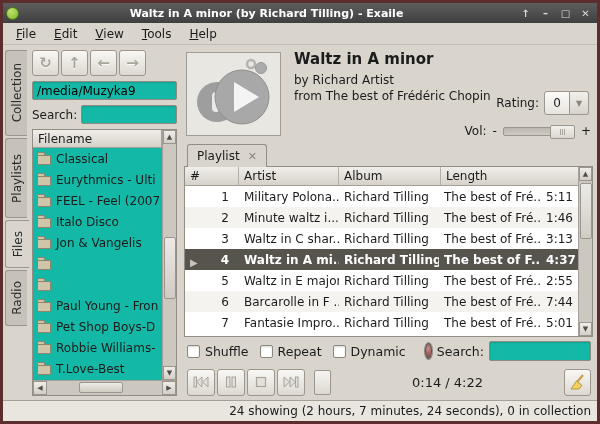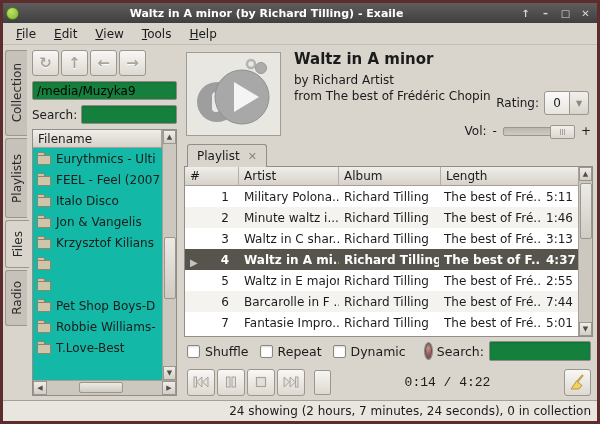--- a/index.html
+++ b/index.html
@@ -26,21 +26,21 @@
   .side-tabs { width:24px; display:flex; flex-direction:column; gap:2px; padding-top:2px; }
   .vtab { width:22px; background:#c6c2ba; border:1px solid #9b978f; border-right:none; border-radius:3px 0 0 3px; display:flex; align-items:center; justify-content:center; color:#2a2a2a; }
   .vtab.active { background:#d9d5cd; width:24px; margin-right:-2px; z-index:2; }
   .vtab span { writing-mode:vertical-rl; transform:rotate(180deg); font-size:12px; white-space:nowrap; }
 
   
   .files-panel { width:150px; display:flex; flex-direction:column; padding:2px 2px 2px 3px; }
   .nav-row { display:flex; gap:2px; margin-bottom:5px; }
   .btnface { background:linear-gradient(#f8f7f5,#ddd9d1); border:1px solid #9b978f; border-radius:3px; }
   .nav-btn { width:27px; height:26px; display:flex; align-items:center; justify-content:center; font-size:15px; font-weight:bold; color:#a9a59d; text-shadow:0 1px 0 #fbfaf8; }
-  .entry { background:#15803d; border:1px solid #8f8b83; border-radius:2px; font-family:"DejaVu Sans",sans-serif; font-size:12px; padding:1px 4px; box-shadow:inset 0 1px 2px rgba(0,0,0,.12); }
+  .entry { background:#14b8a6; border:1px solid #8f8b83; border-radius:2px; font-family:"DejaVu Sans",sans-serif; font-size:12px; padding:1px 4px; box-shadow:inset 0 1px 2px rgba(0,0,0,.12); }
   .path-entry { width:100%; height:19px; margin-bottom:5px; }
   .search-row { display:flex; align-items:center; gap:4px; margin-bottom:5px; }
   .search-row .entry { flex:1; width:60px; height:19px; }
 
   .tree-frame { flex:1; border:1px solid #928e86; background:#14b8a6; display:flex; flex-direction:column; overflow:hidden; }
   .tree-main { flex:1; display:flex; overflow:hidden; }
   .tree-left { flex:1; display:flex; flex-direction:column; overflow:hidden; }
   .tree-header { flex:0 0 18px; background:linear-gradient(#f0eeea,#d6d2ca); border-bottom:1px solid #a5a199; border-right:1px solid #a5a199; display:flex; align-items:center; padding:0 5px; font-size:12px; }
   .tree-rows { flex:1; overflow:hidden; }
   .tree-row { height:21px; display:flex; align-items:center; gap:5px; padding-left:4px; white-space:nowrap; overflow:hidden; font-size:12px; }
@@ -97,21 +97,21 @@
 
   
   .pl-controls { flex:0 0 27px; display:flex; align-items:center; gap:5px; padding:3px 2px 2px 3px; font-size:12.5px; }
   .checkbox { width:13px; height:13px; background:#fff; border:1px solid #8b877f; border-radius:2px; box-shadow:inset 0 1px 2px rgba(0,0,0,.15); flex:0 0 13px; }
   .chk-label { margin-right:6px; }
   .record-dot { width:16px; height:16px; border-radius:50%; margin-left:8px; background:radial-gradient(circle at 38% 32%, #c68d8d 0%, #a05c5c 55%, #8a4a4a 100%); border:1px solid #55524c; box-shadow:0 0 0 1px #8d8a84; }
   .pl-search-label { margin-left:auto; }
   .pl-search-entry { width:102px; height:20px; }
 
   
-  .playback { flex:0 0 34px; display:flex; align-items:center; gap:2px; padding:4px 2px 2px 3px;font-family:Liberation Mono, monospace; }
+  .playback { flex:0 0 34px; display:flex; align-items:center; gap:2px; padding:4px 2px 2px 3px; }
   .pb-btn { width:28px; height:27px; display:flex; align-items:center; justify-content:center; }
   .progress-handle { width:17px; height:25px; margin-left:7px; background:linear-gradient(#f6f5f2,#ddd9d1); border:1px solid #9b978f; border-radius:2px; }
   .pb-time { flex:1; text-align:center; font-size:13px; }
   .broom-btn { width:27px; height:27px; display:flex; align-items:center; justify-content:center; }
 
   
   .statusbar { flex:0 0 21px; background:#e9e6e0; border-top:1px solid #a5a199; display:flex; align-items:center; justify-content:flex-end; padding-right:6px; font-size:12px; }
 
   svg { display:block; }
 </style>
@@ -175,43 +175,47 @@
         <input class="entry" value="" style="">
       </div>
 
       <div class="tree-frame">
         <div class="tree-main">
           <div class="tree-left">
             <div class="tree-header">Filename</div>
             <div class="tree-rows">
               <div class="tree-row">
                   <span class="folder-icon"></span>
+                  <span>Classical</span>
+                </div>
+              <div class="tree-row">
+                  <span class="folder-icon"></span>
                   <span>Eurythmics - Ulti</span>
                 </div>
               <div class="tree-row">
                   <span class="folder-icon"></span>
                   <span>FEEL - Feel (2007</span>
                 </div>
               <div class="tree-row">
                   <span class="folder-icon"></span>
                   <span>Italo Disco</span>
                 </div>
               <div class="tree-row">
                   <span class="folder-icon"></span>
                   <span>Jon &amp; Vangelis</span>
                 </div>
               <div class="tree-row">
                   <span class="folder-icon"></span>
-                  <span>Krzysztof Kilians</span>
-                </div>
-              <div class="tree-row">
-                  <span class="folder-icon"></span>
-                </div>
-              <div class="tree-row">
-                  <span class="folder-icon"></span>
+                </div>
+              <div class="tree-row">
+                  <span class="folder-icon"></span>
+                </div>
+              <div class="tree-row">
+                  <span class="folder-icon"></span>
+                  <span>Paul Young - Fron</span>
                 </div>
               <div class="tree-row">
                   <span class="folder-icon"></span>
                   <span>Pet Shop Boys-D</span>
                 </div>
               <div class="tree-row">
                   <span class="folder-icon"></span>
                   <span>Robbie Williams-</span>
                 </div>
               <div class="tree-row">

